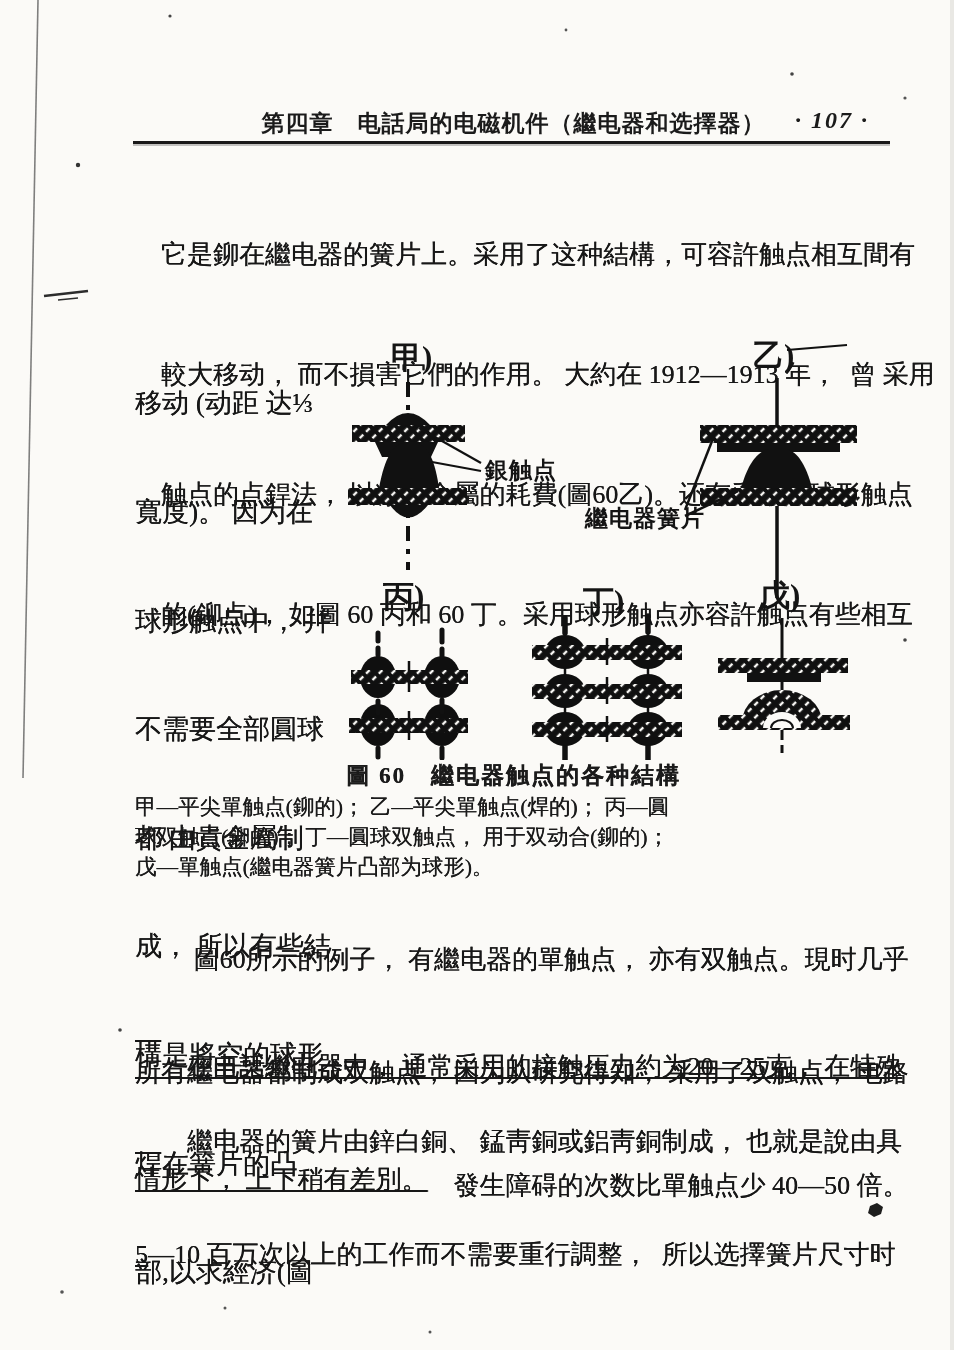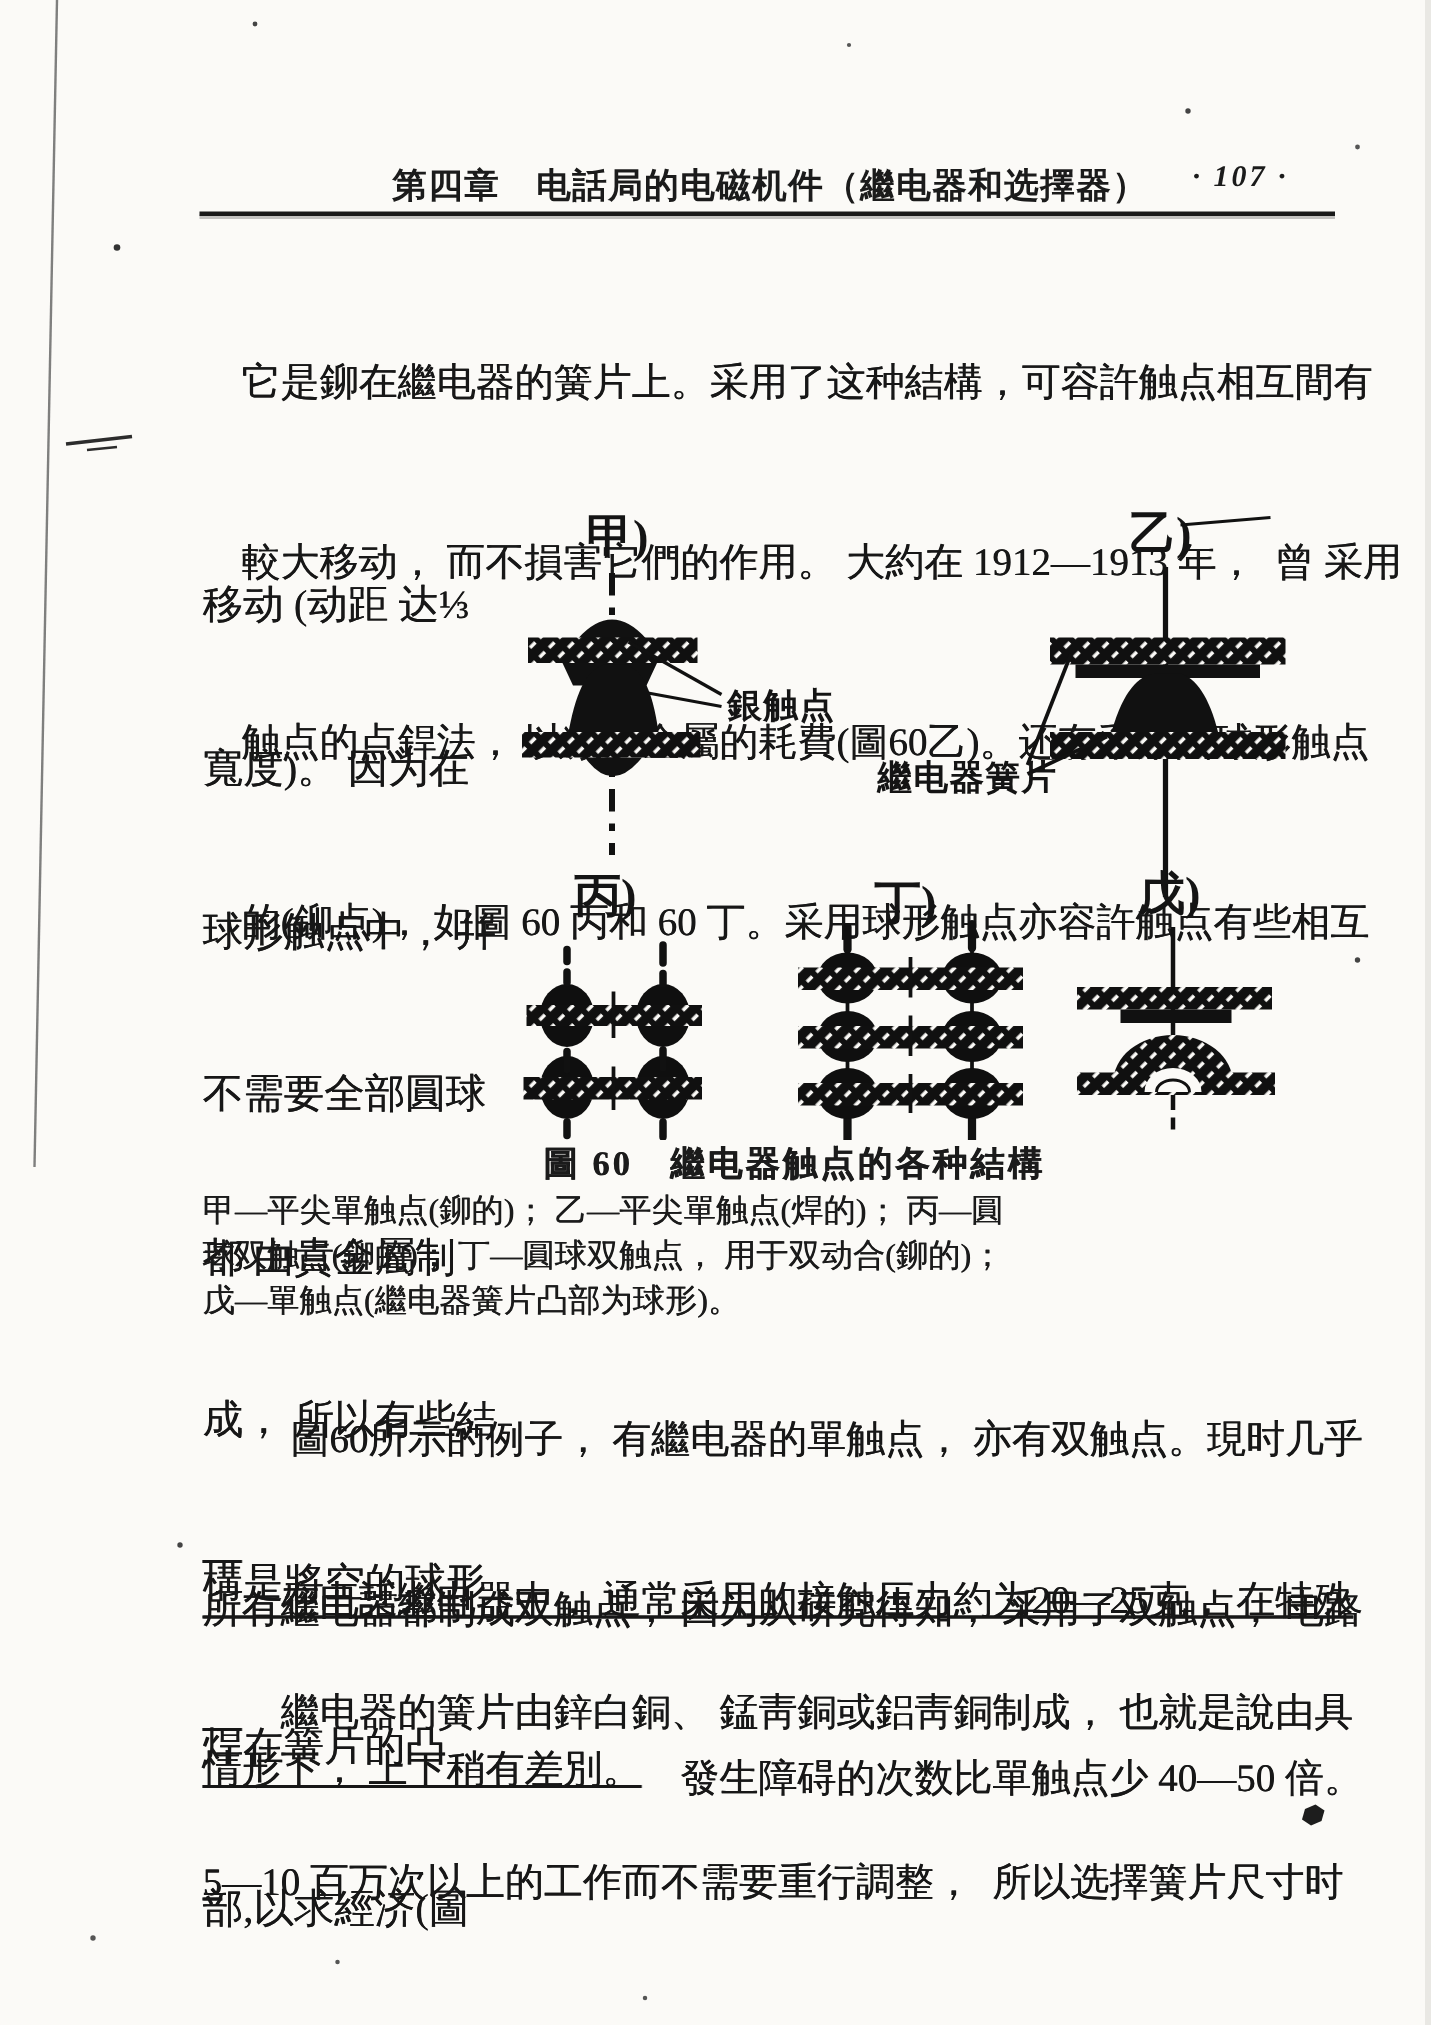--- a/index.html
+++ b/index.html
@@ -2,34 +2,34 @@
 <html><head>
 <meta charset="utf-8">
 <style>
   html,body{margin:0;padding:0;}
   body{width:954px;height:1350px;background:#e9e8e4;font-family:"Liberation Serif",serif;}
   .page{position:relative;width:950px;height:1350px;background:#fbfaf7;overflow:hidden;color:#1b1b1b;}
   .abs{position:absolute;}
   
   .header-row{left:135px;top:108px;width:757px;height:32px;text-align:center;
     font-size:23px;font-weight:bold;letter-spacing:1px;white-space:nowrap;}
-  .page-num{left:795px;top:107px;font-size:20px;font-weight:bold;font-style:italic;
+  .page-num{left:795px;top:107px;font-size:24px;font-weight:bold;font-style:italic;
     letter-spacing:2px;white-space:nowrap;}
   .header-rule{left:133px;top:141px;width:757px;height:3px;background:#191919;
     box-shadow:0 2px 0 rgba(25,25,25,.25);}
   
   .para{font-size:26px;line-height:40px;white-space:pre;color:#171717;
     text-shadow:0.3px 0 0 #171717;}
   .p1{left:135px;top:155px;width:770px;margin-left:26px;}
   .leftcol{left:135px;top:313px;width:215px;font-size:27px;line-height:36.2px;}
   .p2{left:135px;top:866px;line-height:37.6px;text-align:right;}
   .p3{left:135px;top:973px;line-height:37.6px;text-decoration:underline;}
   .p4{left:135px;top:1048px;line-height:37.6px;}
   
-  .cap-title{left:151px;top:760px;width:757px;text-align:center;font-size:23px;
+  .cap-title{left:135px;top:760px;width:757px;text-align:center;font-size:23px;
     font-weight:bold;letter-spacing:2px;text-shadow:0.3px 0 0 #171717;}
   .cap-lines{left:135px;top:792px;width:757px;text-align:left;font-size:21.5px;
     line-height:30px;text-shadow:0.3px 0 0 #171717;}
   .fig-svg{left:335px;top:330px;}
   .artifacts{left:0;top:0;pointer-events:none;}
   svg text{font-family:"Liberation Serif",serif;fill:#141414;}
   .fig-label{font-size:31px;font-weight:bold;}
   .fig-ann{font-size:23px;font-weight:bold;letter-spacing:1px;}
 </style>
 </head>

